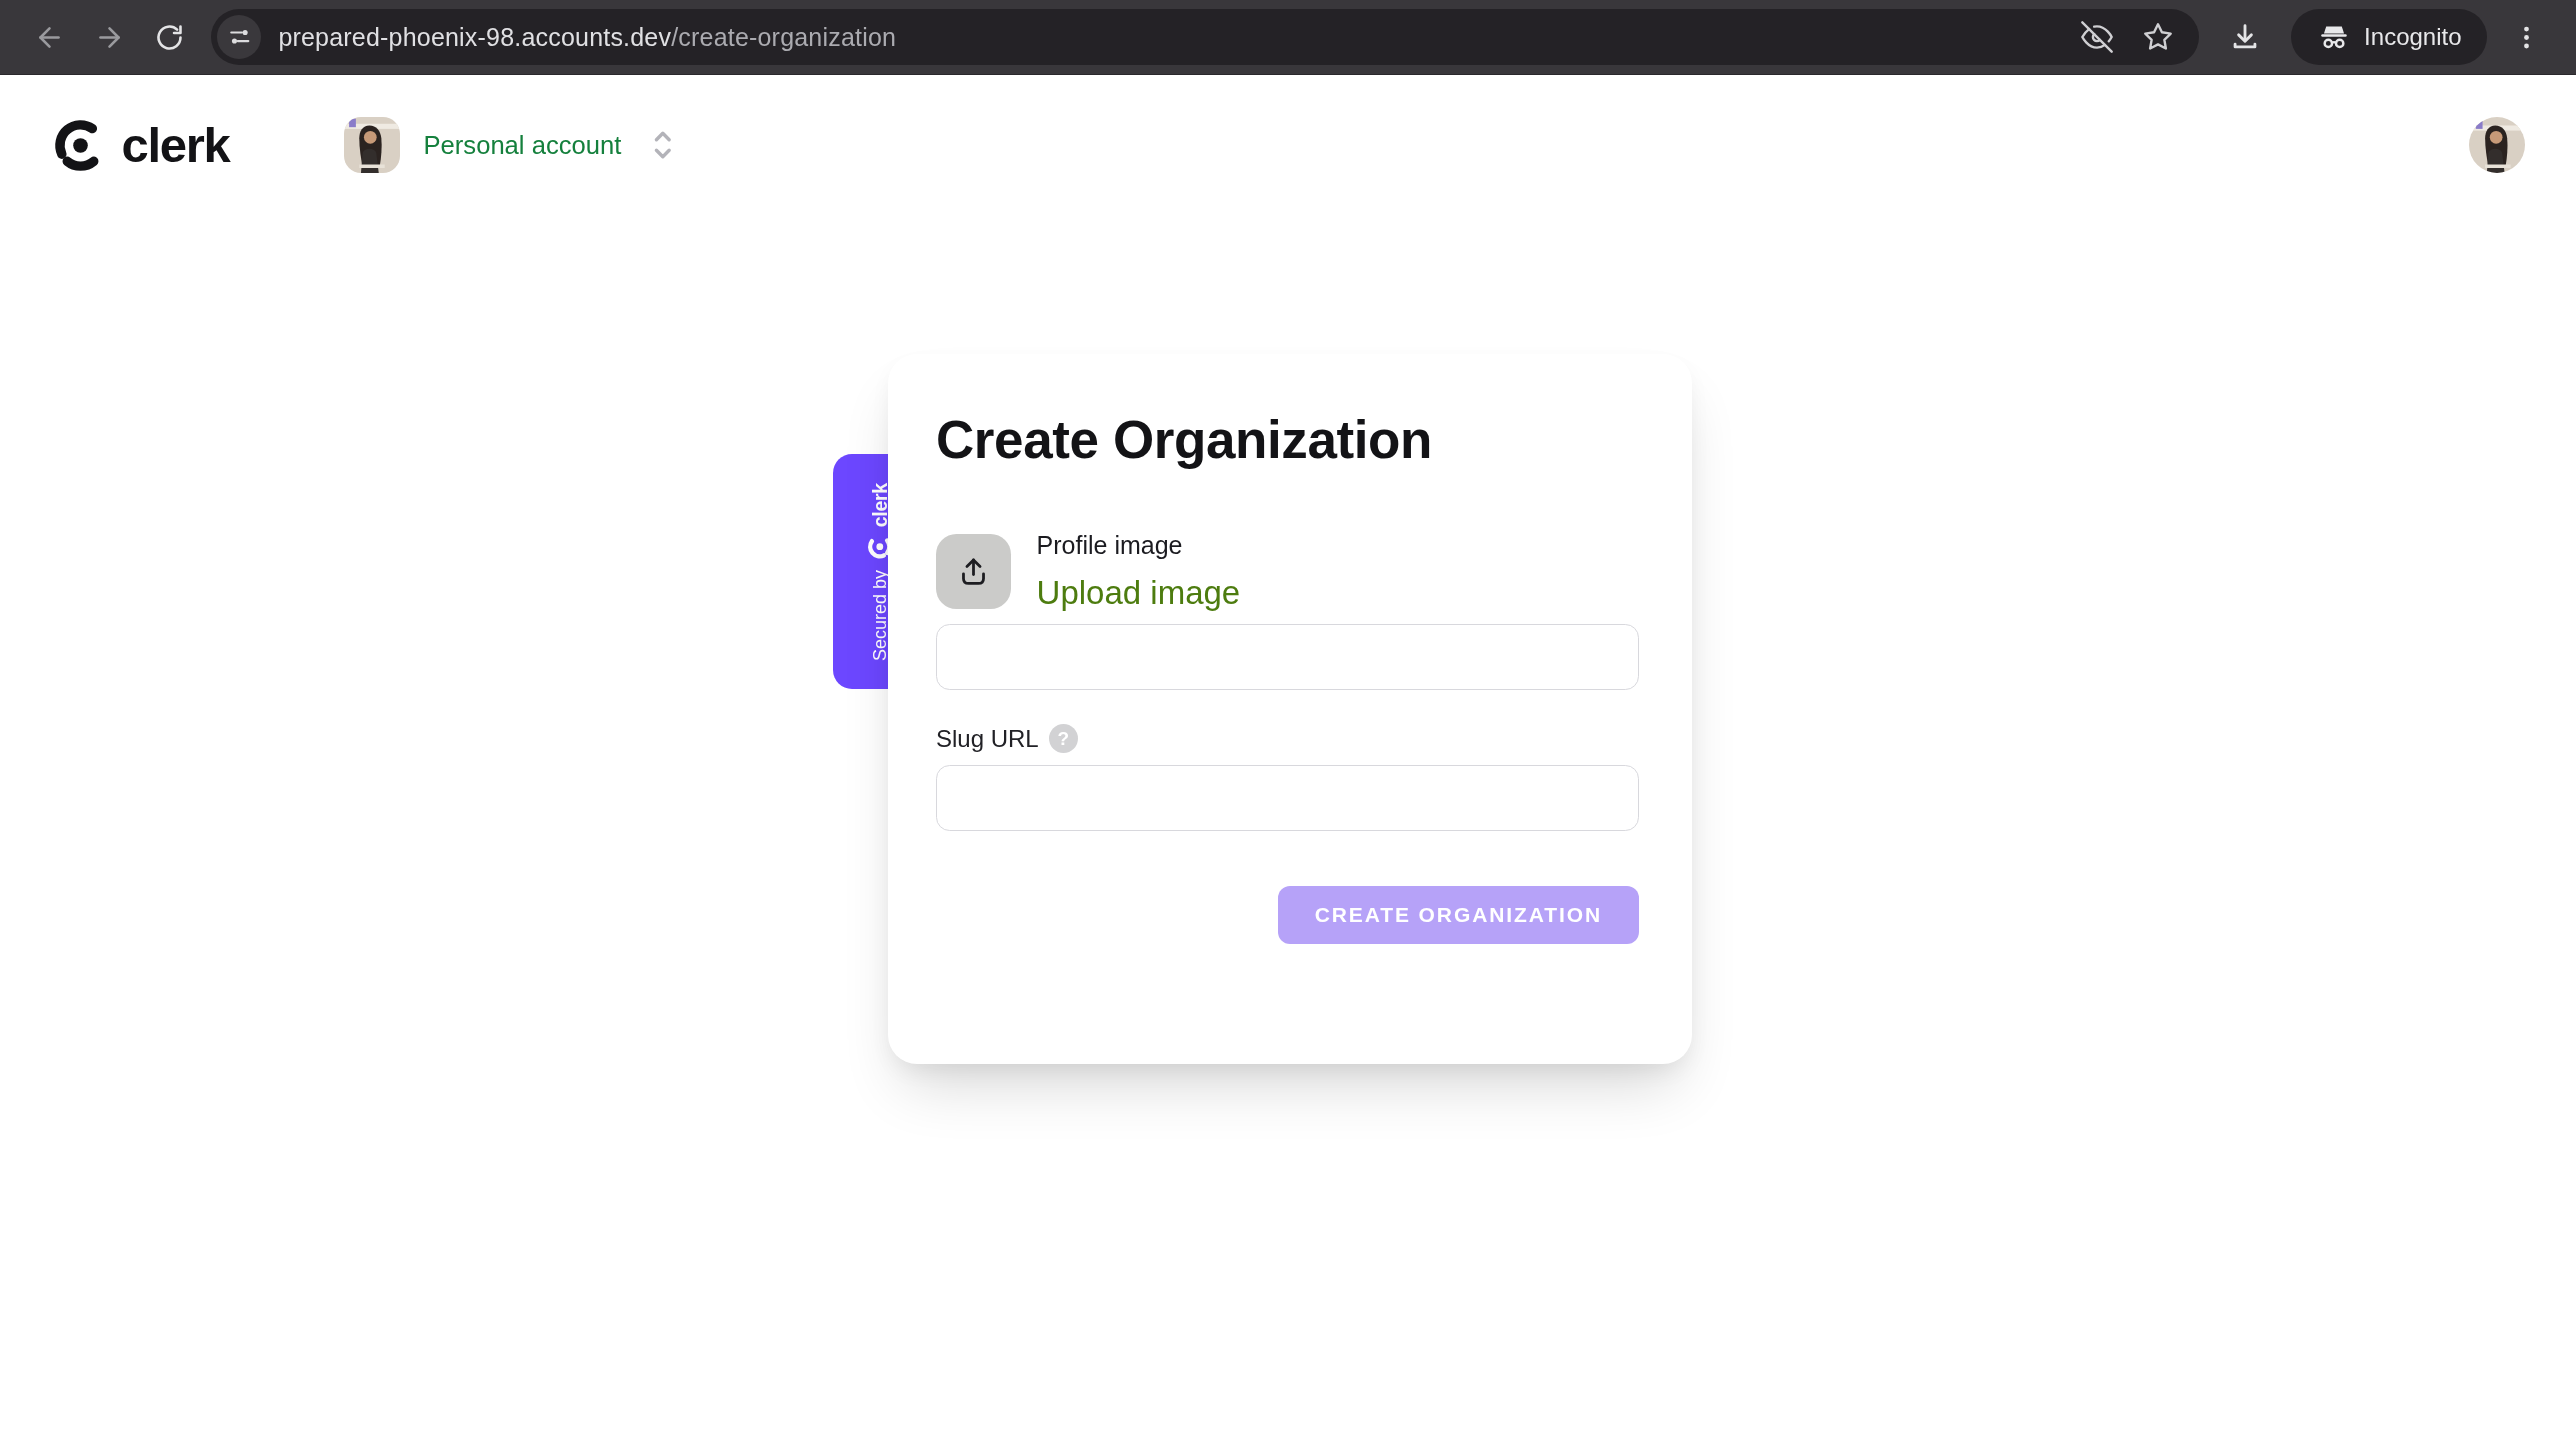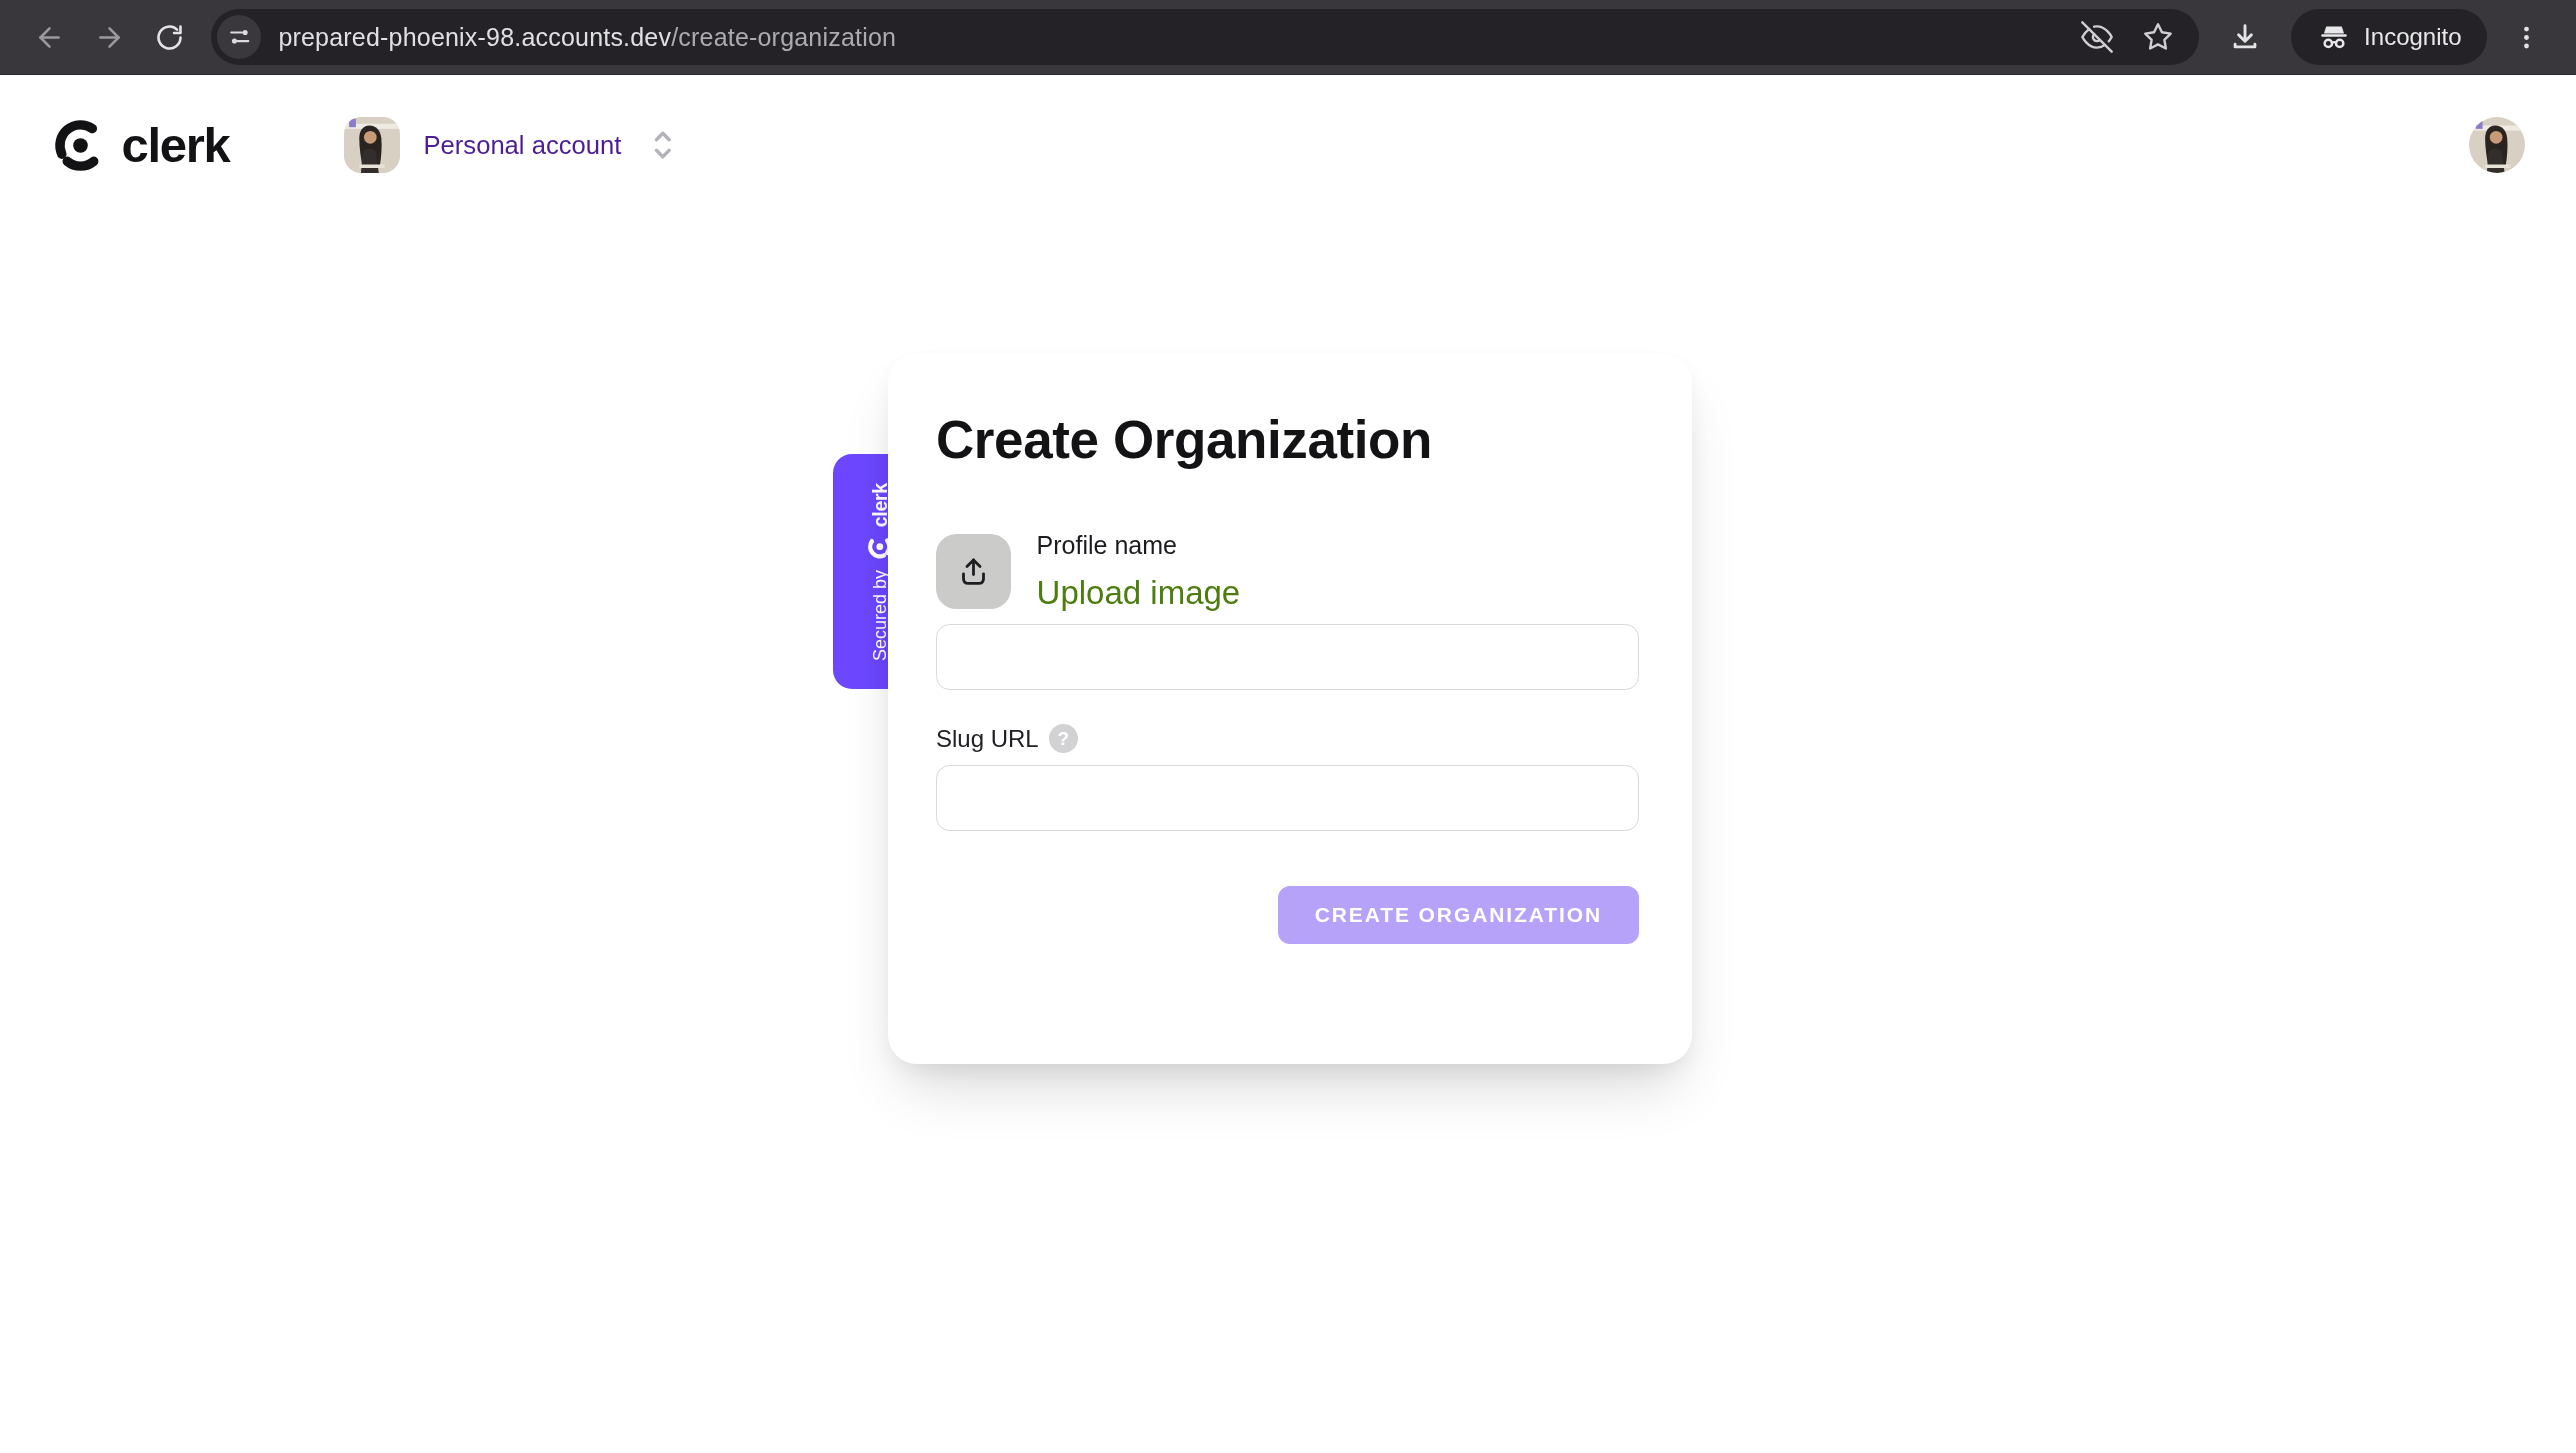--- a/index.html
+++ b/index.html
@@ -35,21 +35,21 @@
   .dots-btn { margin-left:15.3px; }
 
   
   .page { position:relative; width:2576px; height:1377px; background:#ffffff; }
 
   .app-header { display:flex; align-items:center; padding:24px 51px 0 53px; height:116px; }
   .brand { display:flex; align-items:center; }
   .brand-text { font-size:49px; font-weight:700; color:#131316; letter-spacing:-1.3px; margin-left:13.6px; }
   .account-switcher { display:flex; align-items:center; margin-left:114px; cursor:pointer; }
   .avatar-sq { width:56px; height:56px; border-radius:17px; overflow:hidden; flex:none; }
-  .switcher-label { font-size:25.6px; color:#4c1d95; margin-left:24px; }
+  .switcher-label { font-size:25.6px; color:#15803d; margin-left:24px; }
   .switcher-chevrons { margin-left:29px; display:flex; }
   .header-spacer { flex:1; }
   .avatar-round { width:56px; height:56px; border-radius:50%; overflow:hidden; flex:none; }
 
   
   .secured-tab {
     position:absolute; left:833px; top:379px; width:94px; height:235px;
     background:#6C47FF; border-radius:19px 0 0 19px; z-index:0;
   }
   .secured-tab-inner {
@@ -241,21 +241,21 @@
 
     <div class="profile-row">
       <div class="upload-tile">
         <svg width="37" height="37" viewBox="0 0 48 48" fill="none" stroke="#1d1d21" stroke-width="3.6" stroke-linecap="round" stroke-linejoin="round">
           <path d="M24 28V9"></path>
           <path d="M15.5 17.5L24 9l8.5 8.5"></path>
           <path d="M11 27v6c0 4 2.5 6.5 6.5 6.5h13c4 0 6.5-2.5 6.5-6.5v-6"></path>
         </svg>
       </div>
       <div class="profile-col">
-        <div class="profile-label">Profile name</div>
+        <div class="profile-label">Profile image</div>
         <div class="upload-link">Upload image</div>
       </div>
     </div>
 
     <input class="text-input" type="text" value="" style="">
 
     <div class="field-label slug-label">
       <span>Slug URL</span>
       <span class="help-icon">?</span>
     </div>

